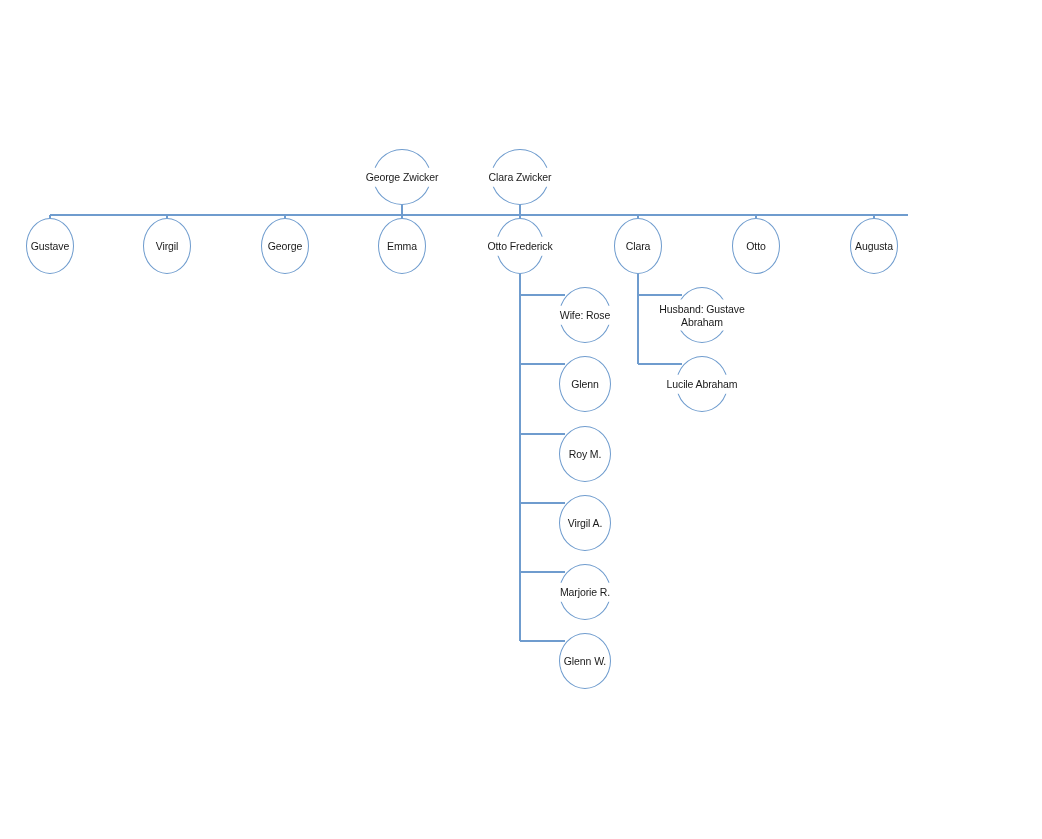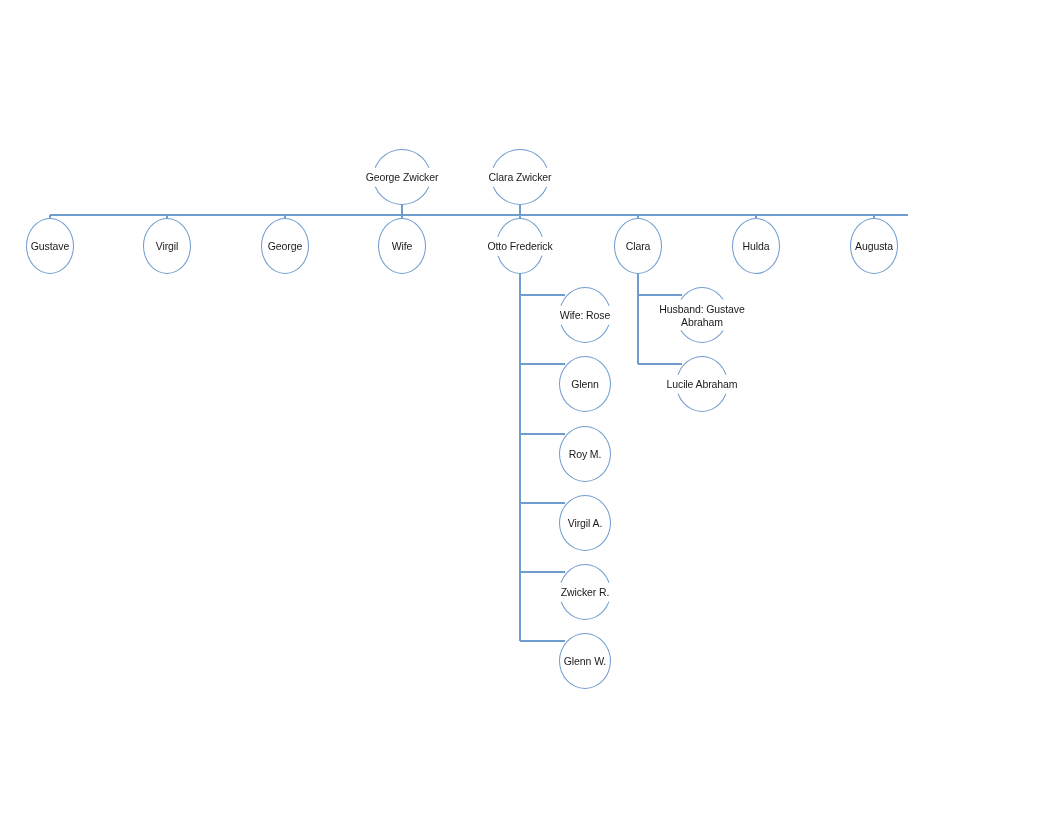--- a/index.html
+++ b/index.html
@@ -96,33 +96,33 @@
       <div class="node" style="left: 167px; top: 246px;">
         <div class="node-ellipse" style="width: 48px; height: 56px;"></div>
         <div class="node-label">Virgil</div>
       </div>
       <div class="node" style="left: 285px; top: 246px;">
         <div class="node-ellipse" style="width: 48px; height: 56px;"></div>
         <div class="node-label">George</div>
       </div>
       <div class="node" style="left: 402px; top: 246px;">
         <div class="node-ellipse" style="width: 48px; height: 56px;"></div>
-        <div class="node-label">Wife</div>
+        <div class="node-label">Emma</div>
       </div>
       <div class="node" style="left: 520px; top: 246px;">
         <div class="node-ellipse" style="width: 48px; height: 56px;"></div>
         <div class="node-label">Otto Frederick</div>
       </div>
       <div class="node" style="left: 638px; top: 246px;">
         <div class="node-ellipse" style="width: 48px; height: 56px;"></div>
         <div class="node-label">Clara</div>
       </div>
       <div class="node" style="left: 756px; top: 246px;">
         <div class="node-ellipse" style="width: 48px; height: 56px;"></div>
-        <div class="node-label">Hulda</div>
+        <div class="node-label">Otto</div>
       </div>
       <div class="node" style="left: 874px; top: 246px;">
         <div class="node-ellipse" style="width: 48px; height: 56px;"></div>
         <div class="node-label">Augusta</div>
       </div>
       <div class="node" style="left: 992px; top: 246px;">
         <div class="node-ellipse" style="width: 48px; height: 56px;"></div>
         <div class="node-label">L.</div>
       </div>
       <div class="node" style="left: 585px; top: 315px;">
@@ -136,21 +136,21 @@
       <div class="node" style="left: 585px; top: 454px;">
         <div class="node-ellipse" style="width: 52px; height: 56px;"></div>
         <div class="node-label">Roy M.</div>
       </div>
       <div class="node" style="left: 585px; top: 523px;">
         <div class="node-ellipse" style="width: 52px; height: 56px;"></div>
         <div class="node-label">Virgil A.</div>
       </div>
       <div class="node" style="left: 585px; top: 592px;">
         <div class="node-ellipse" style="width: 52px; height: 56px;"></div>
-        <div class="node-label">Zwicker R.</div>
+        <div class="node-label">Marjorie R.</div>
       </div>
       <div class="node" style="left: 585px; top: 661px;">
         <div class="node-ellipse" style="width: 52px; height: 56px;"></div>
         <div class="node-label">Glenn W.</div>
       </div>
       <div class="node" style="left: 702px; top: 315px;">
         <div class="node-ellipse" style="width: 52px; height: 56px;"></div>
         <div class="node-label">Husband: Gustave
 Abraham</div>
       </div>

